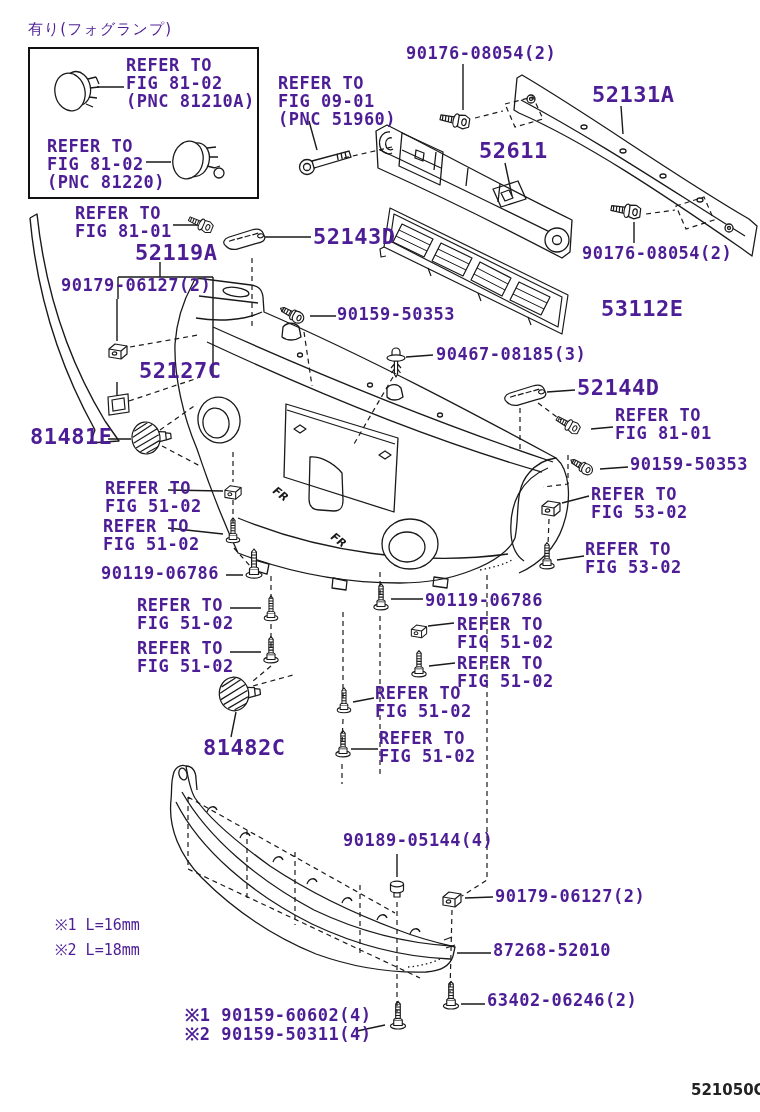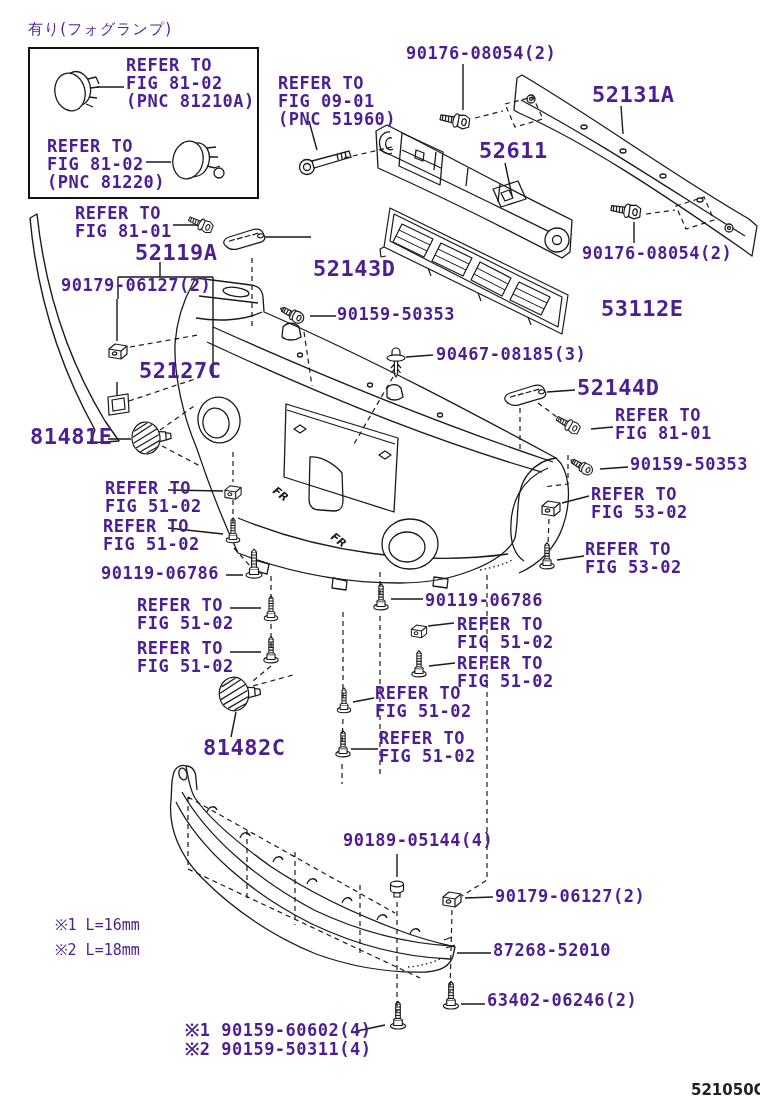--- a/index.html
+++ b/index.html
@@ -247,21 +247,21 @@
 <div class="lbl" style="left:278px;top:74px;">REFER TO
 FIG 09-01
 (PNC 51960)</div>
 <div class="lbl" style="left:406px;top:44px;">90176-08054(2)</div>
 <div class="lbl lbl-big" style="left:592px;top:84px;">52131A</div>
 <div class="lbl lbl-big" style="left:479px;top:140px;text-align:center;">52611</div>
 <div class="lbl" style="left:582px;top:244px;">90176-08054(2)</div>
 <div class="lbl" style="left:75px;top:204px;">REFER TO
 FIG 81-01</div>
 <div class="lbl lbl-big" style="left:135px;top:242px;">52119A</div>
-<div class="lbl lbl-big" style="left:313px;top:226px;margin-top:32px;">52143D</div>
+<div class="lbl lbl-big" style="left:313px;top:226px;">52143D</div>
 <div class="lbl" style="left:61px;top:276px;">90179-06127(2)</div>
 <div class="lbl" style="left:337px;top:305px;">90159-50353</div>
 <div class="lbl lbl-big" style="left:601px;top:298px;">53112E</div>
 <div class="lbl lbl-big" style="left:94px;top:360px;margin-left:45px;">52127C</div>
 <div class="lbl" style="left:436px;top:345px;">90467-08185(3)</div>
 <div class="lbl lbl-big" style="left:577px;top:377px;">52144D</div>
 <div class="lbl" style="left:615px;top:406px;">REFER TO
 FIG 81-01</div>
 <div class="lbl" style="left:630px;top:455px;">90159-50353</div>
 <div class="lbl lbl-big" style="left:30px;top:426px;">81481E</div>
@@ -288,17 +288,17 @@
 <div class="lbl" style="left:379px;top:729px;">REFER TO
 FIG 51-02</div>
 <div class="lbl lbl-big" style="left:203px;top:737px;">81482C</div>
 
 <div class="lbl" style="left:343px;top:831px;">90189-05144(4)</div>
 <div class="lbl" style="left:495px;top:887px;">90179-06127(2)</div>
 <div class="lbl" style="left:493px;top:941px;">87268-52010</div>
 <div class="lbl lbl-note" style="left:55px;top:913px;text-align:center;">※1 L=16mm
 ※2 L=18mm</div>
 <div class="lbl" style="left:487px;top:991px;">63402-06246(2)</div>
-<div class="lbl" style="left:185px;top:1006px;line-height:19px;margin-top:15px;">※1 90159-60602(4)
+<div class="lbl" style="left:185px;top:1006px;line-height:19px;">※1 90159-60602(4)
 ※2 90159-50311(4)</div>
 <div class="lbl lbl-footer" style="left:691px;top:1081px;">521050C</div>
 
 </div>
 
 </body></html>

